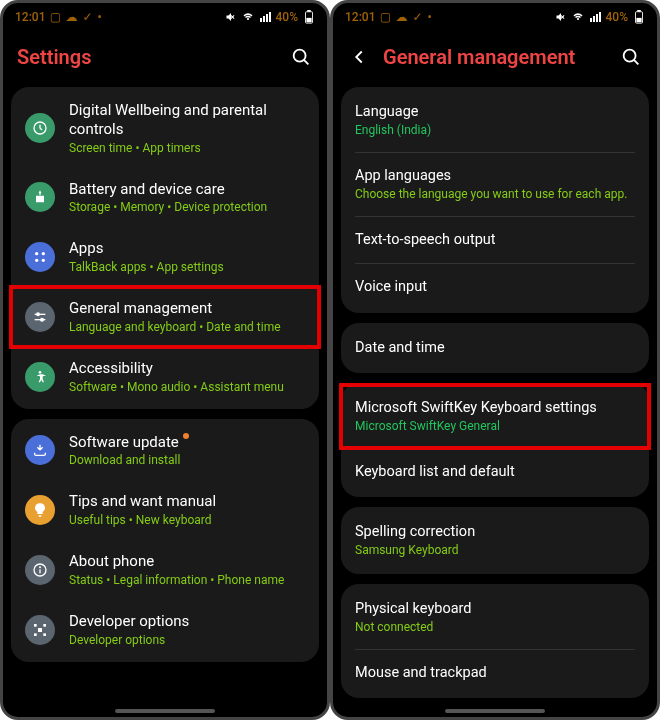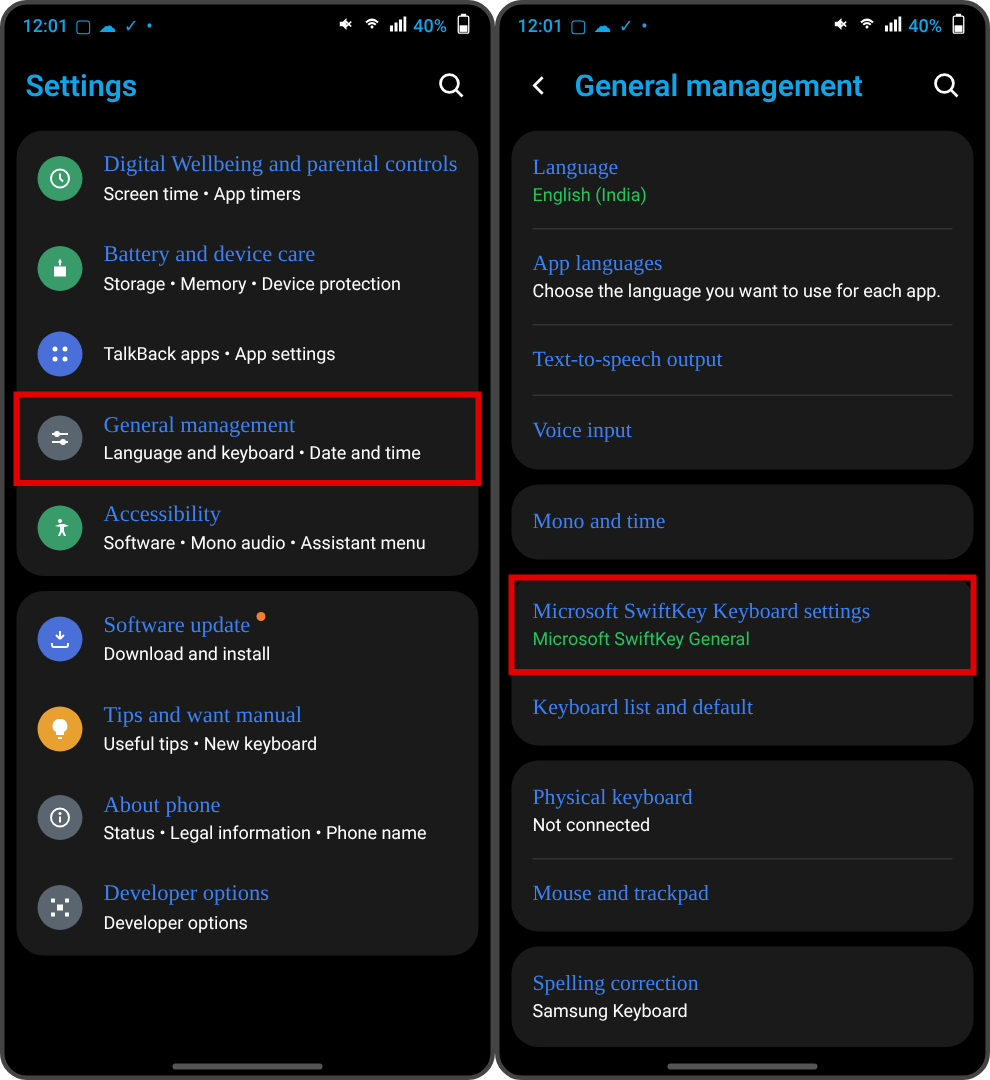--- a/index.html
+++ b/index.html
@@ -1,31 +1,31 @@
 <!DOCTYPE html>
 <html><head>
   <meta charset="utf-8">
   <style>
     * { margin: 0; padding: 0; box-sizing: border-box; }
     body { background: #fff; font-family: -apple-system, BlinkMacSystemFont, 'Segoe UI', Roboto, sans-serif; display: flex; width: 660px; height: 720px; }
     .phone { width: 330px; height: 720px; background: #000; border: 3px solid #444; border-radius: 18px; overflow: hidden; display: flex; flex-direction: column; position: relative; }
-    .status-bar { height: 28px; display: flex; align-items: center; justify-content: space-between; padding: 0 12px; color: #0ea5e9; font-size: 12px; font-weight: 500; }
+    .status-bar { height: 28px; display: flex; align-items: center; justify-content: space-between; padding: 0 12px; color: #a16207; font-size: 12px; font-weight: 500; }
     .status-left { display: flex; align-items: center; gap: 4px; }
-    .status-right { display: flex; align-items: flex-start; gap: 5px; }
+    .status-right { display: flex; align-items: center; gap: 5px; }
     .status-icon { width: 12px; height: 12px; display: inline-flex; align-items: center; justify-content: center; }
     .header { display: flex; align-items: center; padding: 14px 14px 18px; gap: 12px; }
-    .header-title { color: #0ea5e9; font-size: 20px; font-weight: 600; flex: 1; }
+    .header-title { color: #ef4444; font-size: 20px; font-weight: 600; flex: 1; }
     .back-btn, .search-btn { width: 24px; height: 24px; display: flex; align-items: center; justify-content: center; cursor: pointer; color: #fff; }
     .content { flex: 1; overflow-y: auto; padding: 0 8px 8px; }
     .group { background: #1a1a1a; border-radius: 18px; margin-bottom: 10px; padding: 2px 0; }
     .item { display: flex; align-items: center; padding: 12px 14px; cursor: pointer; position: relative; }
     .item-icon { width: 30px; height: 30px; border-radius: 15px; display: flex; align-items: center; justify-content: center; margin-right: 14px; flex-shrink: 0; }
     .item-text { flex: 1; min-width: 0; }
-    .item-title { color: #3b82f6; font-size: 15px; line-height: 1.25; font-family: Liberation Serif, serif; }
-    .item-sub { color: #ffffff; font-size: 12px; margin-top: 2px; line-height: 1.25; }
+    .item-title { color: #ffffff; font-size: 15px; line-height: 1.25; }
+    .item-sub { color: #84cc16; font-size: 12px; margin-top: 2px; line-height: 1.25; }
     .item-sub.blue { color: #22c55e; }
     .highlight { outline: 4px solid #e40000; outline-offset: -2px; }
     .sep { height: 1px; background: #333; margin: 0 14px; }
     .dot-badge { width: 6px; height: 6px; background: #f08030; border-radius: 50%; display: inline-block; margin-left: 4px; vertical-align: top; }
     .home-indicator { position: absolute; bottom: 4px; left: 50%; transform: translateX(-50%); width: 100px; height: 4px; background: #555; border-radius: 2px; }
     .phone2 .item { padding: 14px 14px; }
     .phone2 .item-title { font-size: 14.5px; }
     svg { display: block; }
   </style>
 </head>
@@ -103,20 +103,21 @@
         <div class="item">
           <div class="item-icon" style="background: rgb(74, 111, 216);">
             <svg width="16" height="16" viewBox="0 0 24 24" fill="#fff">
               <circle cx="7" cy="7" r="2.5"></circle>
               <circle cx="17" cy="7" r="2.5"></circle>
               <circle cx="7" cy="17" r="2.5"></circle>
               <circle cx="17" cy="17" r="2.5"></circle>
             </svg>
           </div>
           <div class="item-text">
+            <div class="item-title">Apps</div>
             <div class="item-sub">TalkBack apps  •  App settings</div>
           </div>
         </div>
         <div class="item highlight">
           <div class="item-icon" style="background: rgb(90, 101, 112);">
             <svg width="16" height="16" viewBox="0 0 24 24" fill="none" stroke="#fff" stroke-width="2">
               <line x1="4" y1="8" x2="20" y2="8"></line>
               <line x1="4" y1="16" x2="20" y2="16"></line>
               <circle cx="9" cy="8" r="2" fill="#fff"></circle>
               <circle cx="15" cy="16" r="2" fill="#fff"></circle>
@@ -269,55 +270,55 @@
         <div class="sep"></div>
         <div class="item">
           <div class="item-text">
             <div class="item-title">Voice input</div>
           </div>
         </div>
       </div>
       <div class="group">
         <div class="item">
           <div class="item-text">
-            <div class="item-title">Mono and time</div>
+            <div class="item-title">Date and time</div>
           </div>
         </div>
       </div>
       <div class="group">
         <div class="item highlight">
           <div class="item-text">
             <div class="item-title">Microsoft SwiftKey Keyboard settings</div>
             <div class="item-sub blue">Microsoft SwiftKey General</div>
           </div>
         </div>
         <div class="sep"></div>
         <div class="item">
           <div class="item-text">
             <div class="item-title">Keyboard list and default</div>
           </div>
         </div>
       </div>
       <div class="group">
         <div class="item">
           <div class="item-text">
+            <div class="item-title">Spelling correction</div>
+            <div class="item-sub">Samsung Keyboard</div>
+          </div>
+        </div>
+      </div>
+      <div class="group">
+        <div class="item">
+          <div class="item-text">
             <div class="item-title">Physical keyboard</div>
             <div class="item-sub">Not connected</div>
           </div>
         </div>
         <div class="sep"></div>
         <div class="item">
           <div class="item-text">
             <div class="item-title">Mouse and trackpad</div>
-          </div>
-        </div>
-      </div>
-      <div class="group">
-        <div class="item">
-          <div class="item-text">
-            <div class="item-title">Spelling correction</div>
-            <div class="item-sub">Samsung Keyboard</div>
           </div>
         </div>
       </div>
     </div>
   <div class="home-indicator"></div>
 </div>
 
 </body></html>

